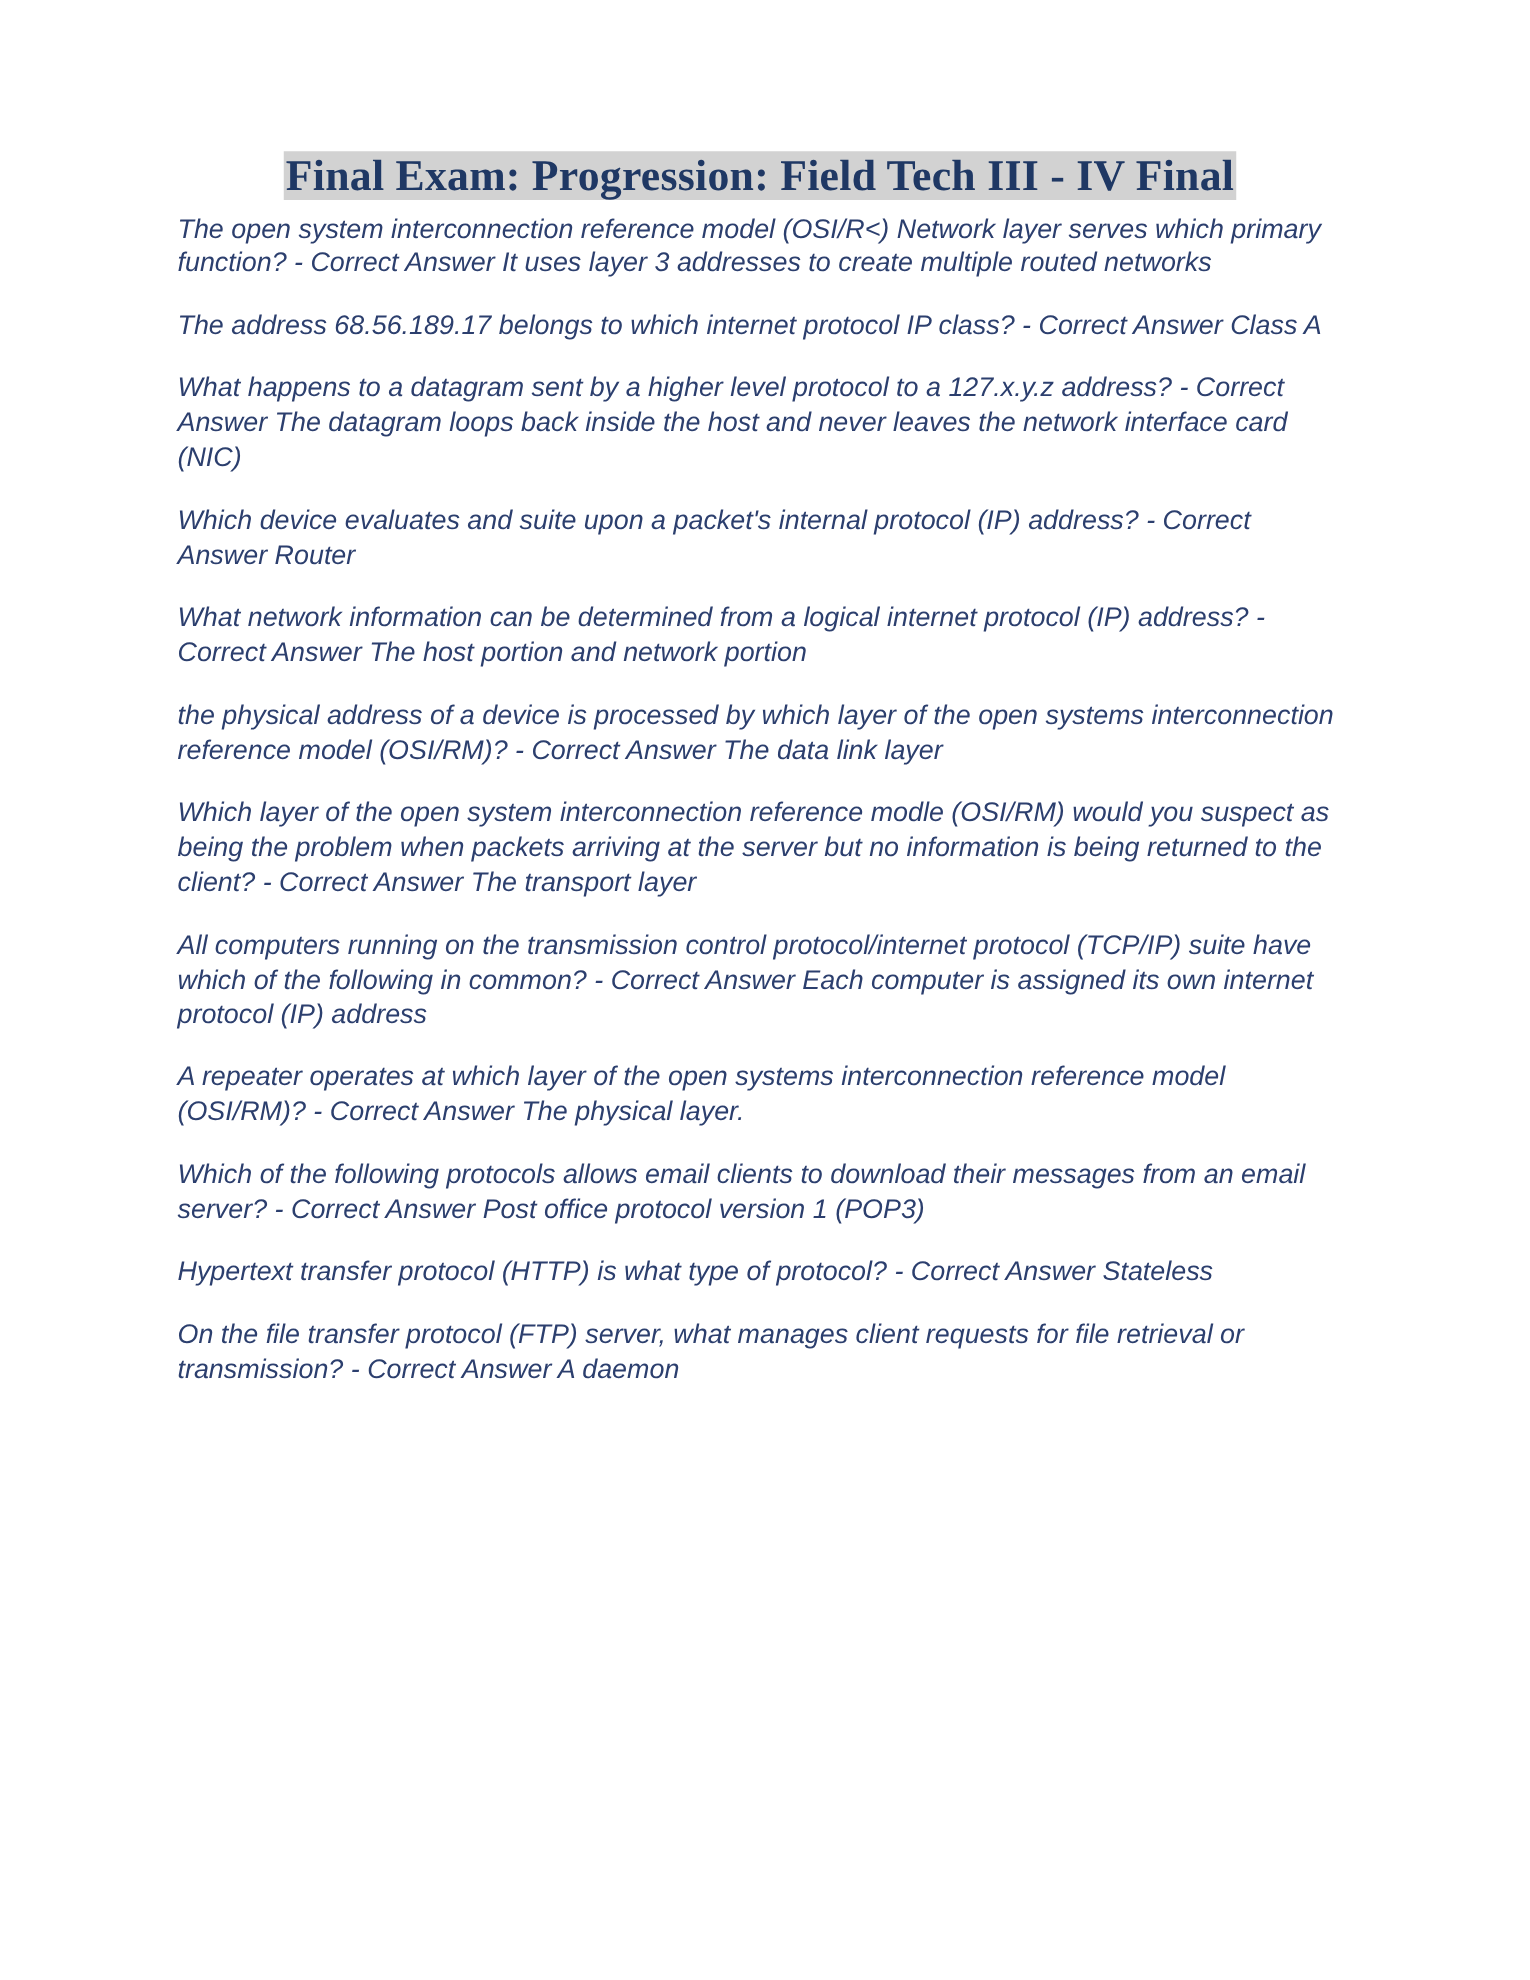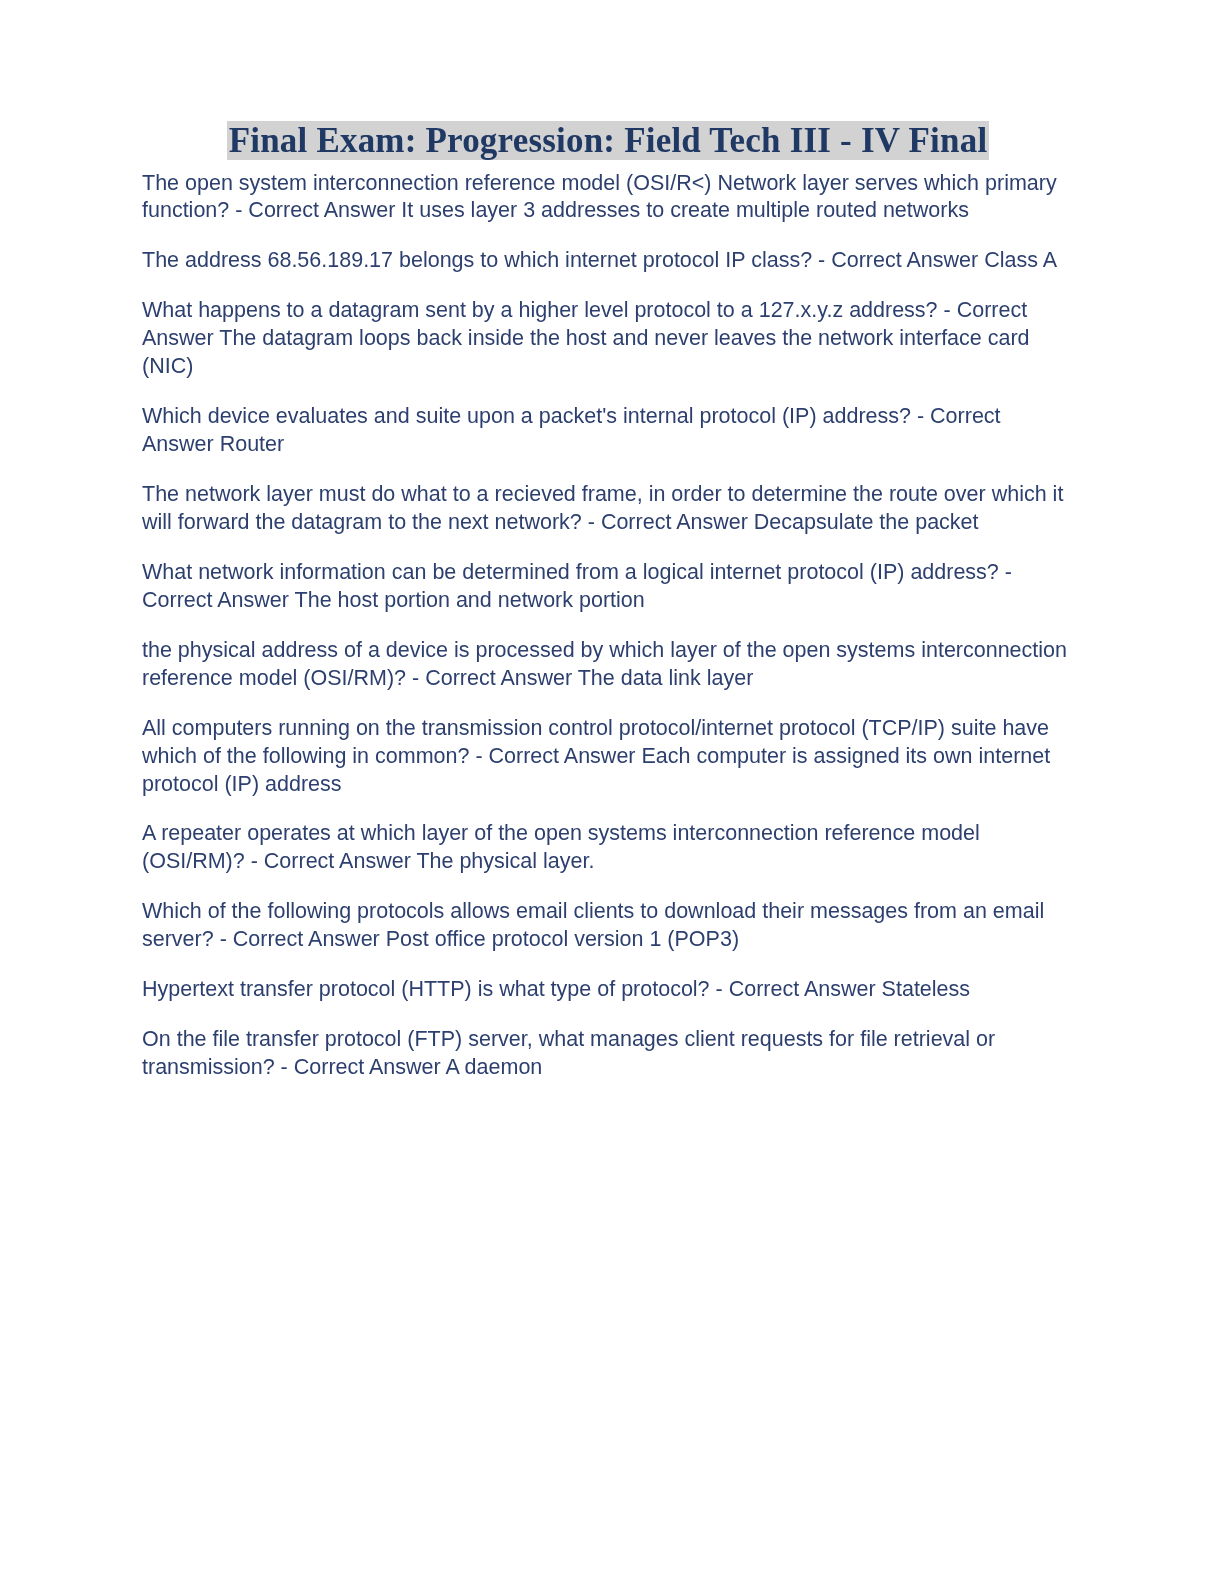--- a/index.html
+++ b/index.html
@@ -31,20 +31,21 @@
     letter-spacing: 0.2px;
   }
   .doc-title span.hl {
     background: #d2d2d2;
     padding: 0 2px;
   }
   .qa-list {
     margin: 0;
     padding: 0;
     list-style: none;
+    font-style: italic;
   }
   .qa-item {
     font-size: 21.5px;
     line-height: 1.30;
     color: #2c3f6e;
     margin: 0 0 22px 0;
     text-align: left;
   }
   .qa-item:last-child {
     margin-bottom: 4px;
@@ -57,23 +58,23 @@
 
   <h1 class="doc-title">
     <span class="hl">Final Exam: Progression: Field Tech III - IV Final</span><br>
   </h1>
 
   <ul class="qa-list">
     <li class="qa-item">The open system interconnection reference model (OSI/R&lt;) Network layer serves which primary function? - Correct Answer It uses layer 3 addresses to create multiple routed networks</li>
     <li class="qa-item">The address 68.56.189.17 belongs to which internet protocol IP class? - Correct Answer Class A</li>
     <li class="qa-item">What happens to a datagram sent by a higher level protocol to a 127.x.y.z address? - Correct Answer The datagram loops back inside the host and never leaves the network interface card (NIC)</li>
     <li class="qa-item">Which device evaluates and suite upon a packet's internal protocol (IP) address? - Correct Answer Router</li>
-    <li class="qa-item">The network layer must do what to a recieved frame, in order to determine the route over which it will forward the datagram to the next network? - Correct Answer Decapsulate the packet</li>
     <li class="qa-item">What network information can be determined from a logical internet protocol (IP) address? - Correct Answer The host portion and network portion</li>
     <li class="qa-item hl-soft">the physical address of a device is processed by which layer of the open systems interconnection reference model (OSI/RM)? - Correct Answer The data link layer</li>
+    <li class="qa-item hl-soft">Which layer of the open system interconnection reference modle (OSI/RM) would you suspect as being the problem when packets arriving at the server but no information is being returned to the client? - Correct Answer The transport layer</li>
     <li class="qa-item">All computers running on the transmission control protocol/internet protocol (TCP/IP) suite have which of the following in common? - Correct Answer Each computer is assigned its own internet protocol (IP) address</li>
     <li class="qa-item">A repeater operates at which layer of the open systems interconnection reference model (OSI/RM)? - Correct Answer The physical layer.</li>
     <li class="qa-item">Which of the following protocols allows email clients to download their messages from an email server? - Correct Answer Post office protocol version 1 (POP3)</li>
     <li class="qa-item">Hypertext transfer protocol (HTTP) is what type of protocol? - Correct Answer Stateless</li>
     <li class="qa-item">On the file transfer protocol (FTP) server, what manages client requests for file retrieval or transmission? - Correct Answer A daemon</li>
   </ul>
 
 </div>
 
 </body></html>

